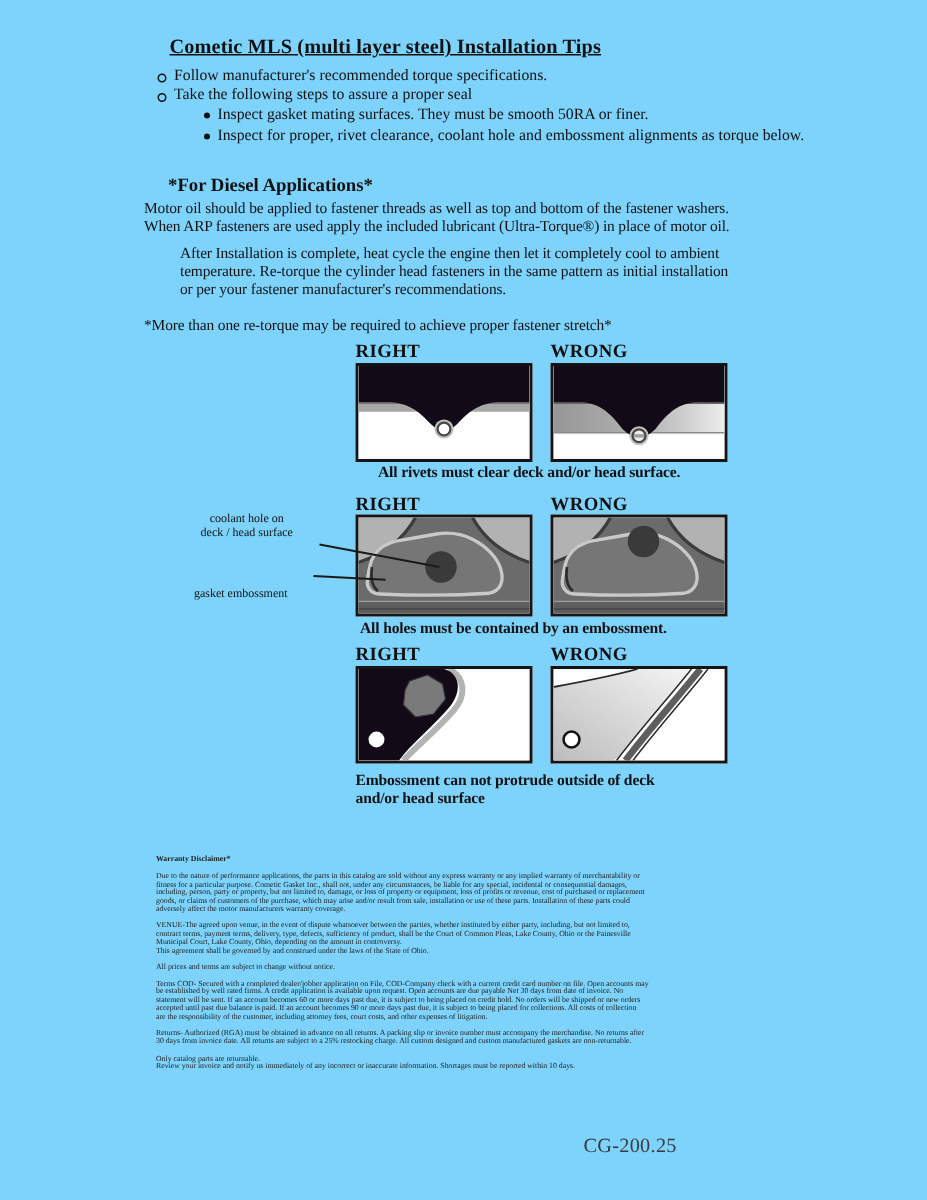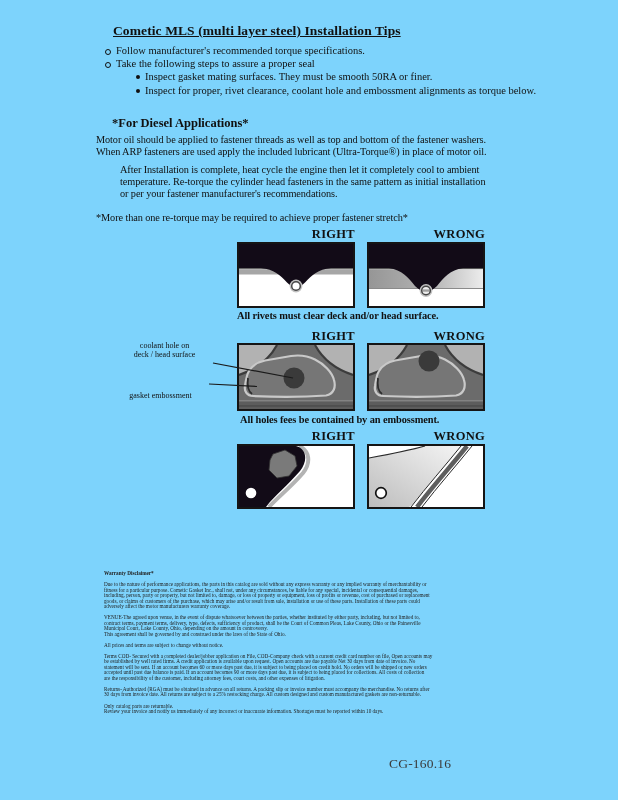--- a/index.html
+++ b/index.html
@@ -16,21 +16,21 @@
   .dot{flex:0 0 auto;margin:4.6px 5px 0 0;}
   .lvl1 .dot{width:4px;height:4px;border:1px solid #111;border-radius:50%;}
   .lvl2 .dot{width:4px;height:4px;background:#111;border-radius:50%;margin-top:5px;}
 
   .h2{left:112px;top:116px;font-size:12.5px;font-weight:bold;}
   .para{font-size:10.3px;line-height:11.8px;letter-spacing:-.1px;}
   .p1{left:96px;top:134px;}
   .p2{left:96px;top:164px;margin-left:24px;}
   .pnote{left:96px;top:212px;}
 
-  .dlabel{width:118px;text-align:right;font-size:12.5px;font-weight:700;letter-spacing:.3px;}
+  .dlabel{width:118px;text-align:left;font-size:12.5px;font-weight:700;letter-spacing:.3px;}
   .dbox{width:114px;height:auto;border:2px solid #151515;background:#fff;line-height:0;}
   .dbox svg{display:block;}
   .caption{font-size:10.4px;font-weight:600;letter-spacing:-.1px;line-height:12px;}
 
   .calloutTxt{font-size:8px;line-height:8.8px;text-align:center;width:95px;color:#111;}
 
   .legal{left:104px;top:571px;width:416px;font-size:5.2px;line-height:5.5px;color:#222;letter-spacing:0;}
   .legal .lp{margin:0 0 5.6px 0;}
   .legal .tight{margin-bottom:0;}
   .legalHead{font-weight:bold;margin:0 0 5.6px 0;}
@@ -98,21 +98,21 @@
       <rect x="0" y="24" width="114" height="1.3" fill="#555"></rect>
       <rect x="0" y="25.3" width="114" height="19" fill="url(#g1)"></rect>
       <rect x="0" y="44" width="114" height="1" fill="#8a8a8a"></rect>
       <path d="M0,0 H114 V24 H94 C81,26 75,33 68,42 Q57,53 46,42 C39,33 33,26 20,24 H0 Z" fill="#120b17"></path>
       <circle cx="57" cy="46.5" r="6.4" fill="#c2c2c2"></circle>
       <circle cx="57" cy="46.5" r="4.3" fill="#eeeeee"></circle>
       <rect x="53.6" y="45.4" width="6.8" height="2.3" fill="#a0a0a0"></rect>
       <circle cx="57" cy="46.5" r="4.3" fill="none" stroke="#474747" stroke-width="1.5"></circle>
     </svg>
   </div>
-  <div class="abs caption" style="left:237px;top:310px;">All rivets must clear deck and/or head surface.</div>
+  <div class="abs caption" style="left:252px;top:310px;">All rivets must clear deck and/or head surface.</div>
 
   <div class="abs dlabel" style="left:237px;top:329px;">RIGHT</div>
   <div class="abs dlabel" style="left:367px;top:329px;">WRONG</div>
 
   <div class="abs dbox" style="left:237px;top:343px;">
     <svg width="114" height="64" viewBox="0 0 114 64">
       <rect x="0" y="0" width="114" height="64" fill="#6b6b6b"></rect>
       <path d="M0,0 H38 C31,13 18,24 0,30 Z" fill="#b2b2b2"></path>
       <path d="M76,0 H114 V30 C96,24 83,13 76,0 Z" fill="#b2b2b2"></path>
       <path d="M38,0 C31,13 18,24 0,30" fill="none" stroke="#3c3c3c" stroke-width="2.2"></path>
@@ -141,21 +141,21 @@
     </svg>
   </div>
 
   <div class="abs calloutTxt pre" style="left:117px;top:342px;">coolant hole on
 deck / head surface</div>
   <div class="abs calloutTxt" style="left:113px;top:392px;">gasket embossment</div>
   <svg class="abs" style="left:117px;top:340px;" width="185" height="56" viewBox="0 0 185 56">
     <line x1="96" y1="23" x2="176" y2="38" stroke="#1a1a1a" stroke-width="1.2"></line>
     <line x1="92" y1="44" x2="140" y2="46.5" stroke="#1a1a1a" stroke-width="1.2"></line>
   </svg>
-  <div class="abs caption" style="left:240px;top:414px;">All holes fees be contained by an embossment.</div>
+  <div class="abs caption" style="left:240px;top:414px;">All holes must be contained by an embossment.</div>
 
   <div class="abs dlabel" style="left:237px;top:429px;">RIGHT</div>
   <div class="abs dlabel" style="left:367px;top:429px;">WRONG</div>
 
   <div class="abs dbox" style="left:237px;top:444px;">
     <svg width="114" height="61" viewBox="0 0 114 61">
       <rect x="0" y="0" width="114" height="61" fill="#ffffff"></rect>
       <path d="M60,0 C71,5 72,17 64,27 C52,41 38,52 30,61" fill="none" stroke="#b3b3b3" stroke-width="4"></path>
       <path d="M0,0 H57 C68,3 69,15 61,25 C49,39 35,50 27,61 H0 Z" fill="#120b17"></path>
       <path d="M34,8 L46,4 L56,10 L58,20 L50,30 L38,32 L30,24 L31,14 Z" fill="#7a7a7a" stroke="#333" stroke-width="0.8"></path>
@@ -172,20 +172,22 @@
       </defs>
       <rect x="0" y="0" width="114" height="61" fill="#ffffff"></rect>
       <path d="M0,12 C22,8 42,4 56,0 H92 C76,20 58,40 44,58 L40,61 H0 Z" fill="url(#g2)"></path>
       <path d="M0,12 C22,8 42,4 56,0" fill="none" stroke="#2a2a2a" stroke-width="1.2"></path>
       <path d="M92,0 C76,20 58,40 42,61" fill="none" stroke="#2a2a2a" stroke-width="1"></path>
       <path d="M98,0 C82,20 64,40 48,61" fill="none" stroke="#5e5e5e" stroke-width="4.5"></path>
       <path d="M103,0 C87,20 69,40 53,61" fill="none" stroke="#2a2a2a" stroke-width="1"></path>
       <circle cx="12" cy="47" r="5.3" fill="#ffffff" stroke="#111" stroke-width="1.7"></circle>
     </svg>
   </div>
+  <div class="abs caption pre" style="left:237px;top:515px;">Embossment can not protrude outside of deck
+and/or head surface</div>
 
   <div class="abs legal">
     <div class="legalHead">Warranty Disclaimer*</div>
     <div class="lp pre">Due to the nature of performance applications, the parts in this catalog are sold without any express warranty or any implied warranty of merchantability or
 fitness for a particular purpose.  Cometic Gasket Inc., shall not, under any circumstances, be liable for any special, incidental or consequential damages,
 including, person, party or property, but not limited to, damage, or loss of property or equipment, loss of profits or revenue, cost of purchased or replacement
 goods, or claims of customers of the purchase, which may arise and/or result from sale, installation or use of these parts.  Installation of these parts could
 adversely affect the motor manufacturers warranty coverage.</div>
     <div class="lp tight pre">VENUE-The agreed upon venue, in the event of dispute whatsoever between the parties, whether instituted by either party, including, but not limited to,
 contract terms, payment terms, delivery, type, defects, sufficiency of product, shall be the Court of Common Pleas, Lake County, Ohio or the Painesville
@@ -196,15 +198,15 @@
 be established by well rated firms.  A credit application is available upon request.  Open accounts are due payable Net 30 days from date of invoice.  No
 statement will be sent.  If an account becomes 60 or more days past due, it is subject to being placed on credit hold.  No orders will be shipped or new orders
 accepted until past due balance is paid.  If an account becomes 90 or more days past due, it is subject to being placed for collections.  All costs of collection
 are the responsibility of the customer, including attorney fees, court costs, and other expenses of litigation.</div>
     <div class="lp pre">Returns- Authorized (RGA) must be obtained in advance on all returns.  A packing slip or invoice number must accompany the merchandise.  No returns after
 30 days from invoice date.  All returns are subject to a 25% restocking charge.  All custom designed and custom manufactured gaskets are non-returnable.</div>
     <div class="lp tight">Only catalog parts are returnable.</div>
     <div class="lp">Review your invoice and notify us immediately of any incorrect or inaccurate information.  Shortages must be reported within 10 days.</div>
   </div>
 
-  <div class="abs pagecode">CG-160.16</div>
+  <div class="abs pagecode">CG-200.25</div>
 
 </div>
 
 </body></html>

